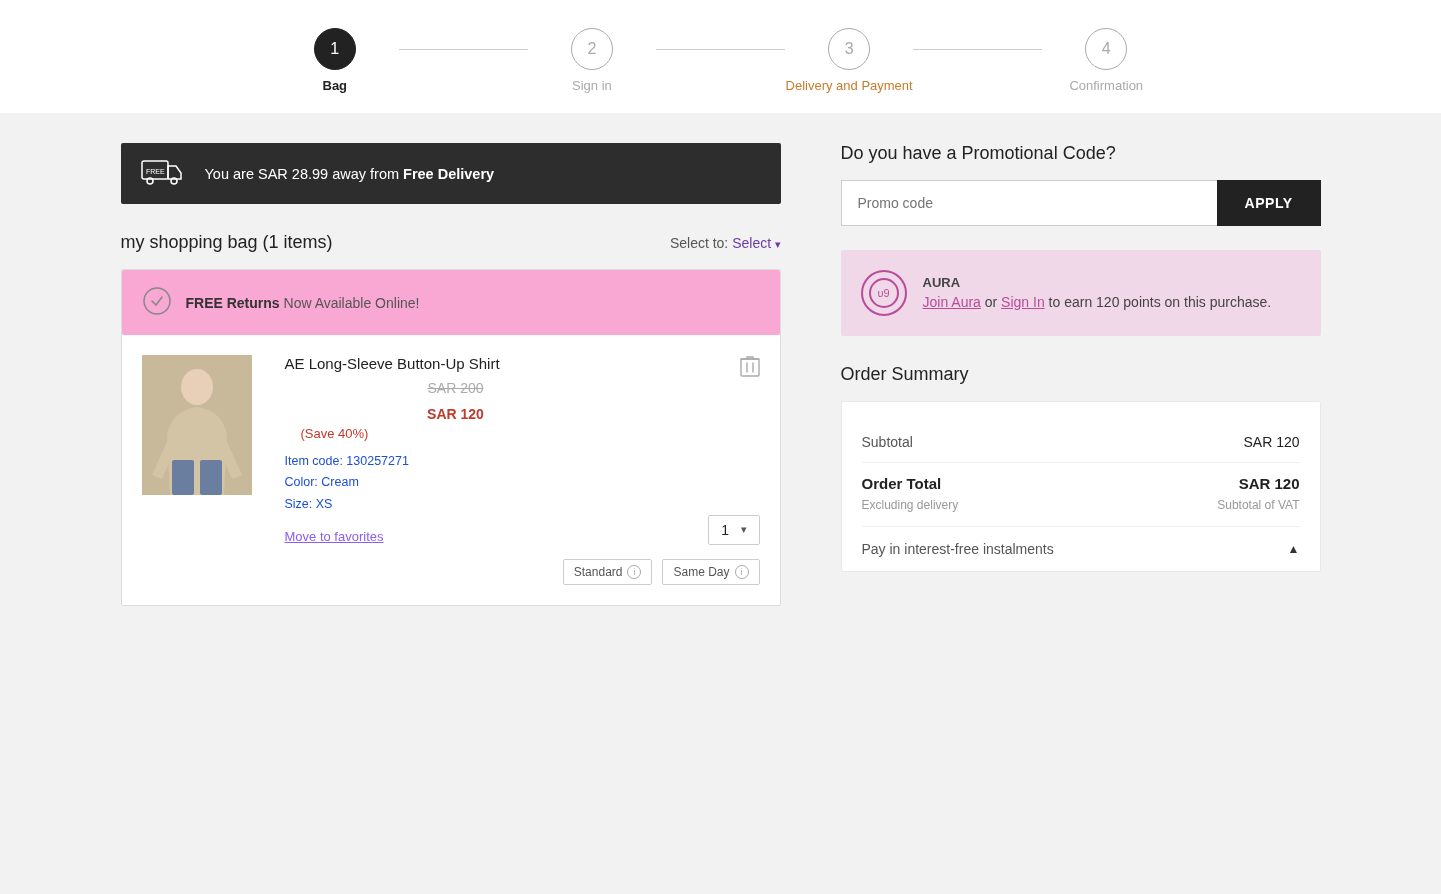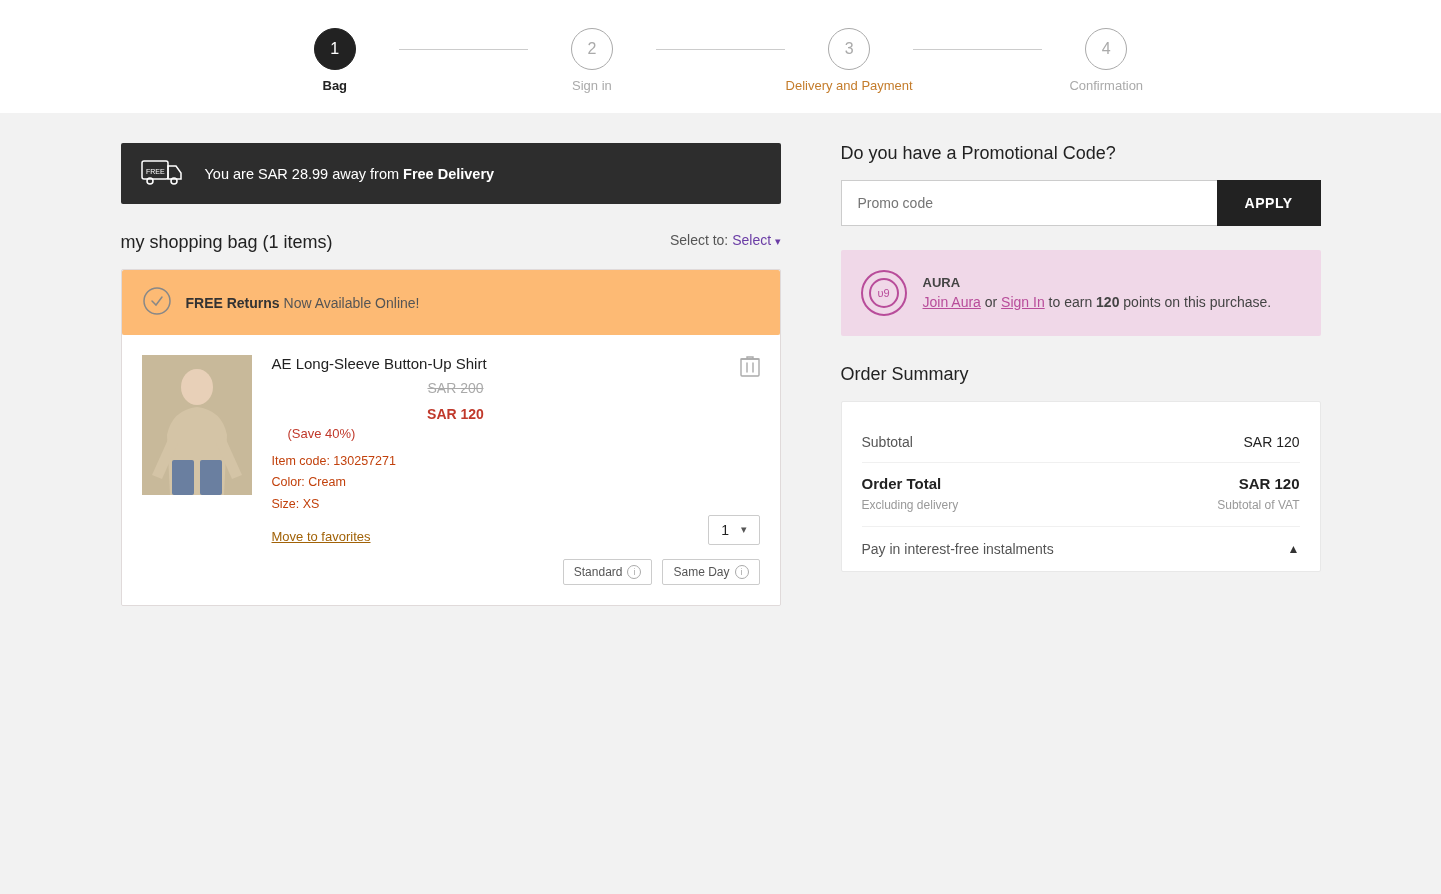--- a/index.html
+++ b/index.html
@@ -104,21 +104,21 @@
       flex-shrink: 0;
     }
     .free-delivery-banner strong {
       font-weight: 700;
     }
 
     
     .bag-header {
       display: flex;
       justify-content: space-between;
-      align-items: flex-start;
+      align-items: center;
       margin-bottom: 16px;
     }
     .bag-title {
       font-size: 18px;
       font-weight: 400;
     }
     .deliver-to {
       font-size: 14px;
       color: #555;
     }
@@ -126,21 +126,21 @@
       color: #6a3ca5;
       text-decoration: none;
       cursor: pointer;
     }
     .deliver-to-caret {
       font-size: 11px;
     }
 
     
     .free-returns-banner {
-      background: #fdba74;
+      background: #f9a8d4;
       border-radius: 2px;
       padding: 16px 20px;
       display: flex;
       align-items: center;
       gap: 14px;
       margin-bottom: 0;
       font-size: 14px;
     }
     .free-returns-banner .returns-text {
       font-weight: 400;
@@ -152,21 +152,21 @@
     }
 
     
     .product-card {
       background: #fff;
       padding: 20px 20px 20px 20px;
       border-top: none;
     }
     .product-card-inner {
       display: flex;
-      gap: 20px;
+      gap: 33px;
       justify-content: space-between;
     }
     .product-img {
       width: 110px;
       height: 140px;
       background: #d8c9b8;
       flex-shrink: 0;
       overflow: hidden;
       position: relative;
     }
@@ -203,27 +203,27 @@
       font-weight: 600;
     }
     .save-text {
       font-size: 13px;
       color: #c0392b;
       margin-bottom: 10px;
       margin-left: 16px;
     }
     .item-meta {
       font-size: 12.5px;
-      color: #c2410c;
+      color: #1d4ed8;
       line-height: 1.7;
       margin-bottom: 12px;
     }
     .move-to-fav {
       font-size: 13px;
-      color: #a16207;
+      color: #8b5cf6;
       text-decoration: underline;
       cursor: pointer;
     }
     .product-right {
       display: flex;
       flex-direction: column;
       align-items: flex-end;
       justify-content: space-between;
       min-width: 100px;
     }
@@ -353,21 +353,21 @@
       font-size: 14px;
       color: #444;
       line-height: 1.6;
     }
     .aura-text a {
       color: #b84c9a;
       text-decoration: underline;
       cursor: pointer;
     }
     .aura-text strong {
-      font-weight: 700;
+      font-weight: 400;
       text-align: center;
     }
 
     
     .order-summary-title {
       font-size: 18px;
       font-weight: 400;
       margin-bottom: 16px;
     }
     .order-summary-box {

